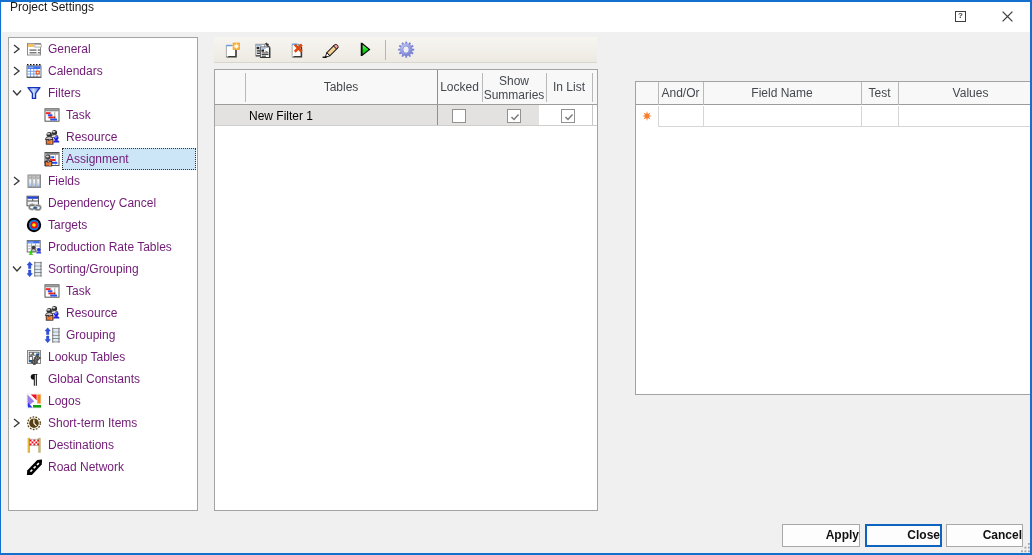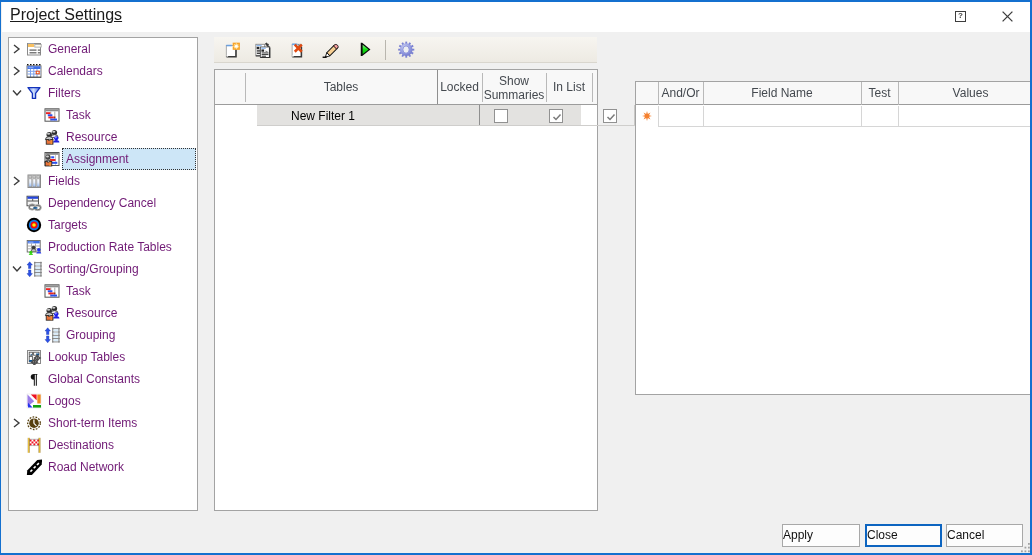--- a/index.html
+++ b/index.html
@@ -1,50 +1,50 @@
 <!DOCTYPE html>
 <html><head>
 <meta charset="utf-8">
 <style>
 * { margin:0; padding:0; box-sizing:border-box; }
 html,body { width:1032px; height:555px; }
 body { font-family:"Liberation Sans",sans-serif; background:#f0f0f0; position:relative; overflow:hidden; }
 #frame { position:absolute; left:0; top:0; width:1032px; height:555px; border:2px solid #1470cf; border-left-width:1px; pointer-events:none; z-index:50; }
 #titlebar { position:absolute; left:2px; top:2px; width:1028px; height:30px; background:#ffffff; }
-#title { position:absolute; left:10px; top:6px; font-size:16px; color:#1a1a1a;text-decoration:underline; }
+#title { position:absolute; left:10px; top:0; font-size:12px; color:#1a1a1a; }
 .abs { position:absolute; }
 
 #tree { position:absolute; left:8px; top:37px; width:190px; height:474px; background:#fff; border:1px solid #a3a3a3; }
 .trow { position:absolute; left:0; width:188px; height:22px; }
 .tlabel { position:absolute; top:4px; font-size:12px; color:#701a75; white-space:nowrap; }
 .ticon { position:absolute; top:3px; width:16px; height:16px; }
 .chev { position:absolute; left:3px; top:6px; width:10px; height:10px; }
 .sel { position:absolute; left:53px; top:0px; width:134px; height:22px; background:#cde6f7; outline:1px dotted #333; outline-offset:-1px; }
 
 #toolbar { position:absolute; left:214px; top:37px; width:383px; height:26px; background:linear-gradient(#f7f5f0,#edeae3); border-bottom:1px solid #d9d6ce; }
 .tbicon { position:absolute; top:4px; width:17px; height:17px; }
 #tbsep { position:absolute; left:171px; top:3px; width:1px; height:20px; background:#b9b6ae; }
 
 #mtable { position:absolute; left:214px; top:69px; width:384px; height:442px; background:#fff; border:1px solid #a3a3a3; }
 #mhead { position:absolute; left:0; top:0; width:382px; height:35px; background:#f8f8f8; border-bottom:1px solid #9c9c9c; }
 .hline { position:absolute; top:3px; height:29px; width:1px; background:#b9b9b9; }
 .htext { position:absolute; font-size:12px; color:#44494f; text-align:center; }
-#mrow { position:absolute; left:0; top:35px; width:324px; height:20px; background:#e3e2e0;margin-left:42px; }
+#mrow { position:absolute; left:0; top:35px; width:324px; height:20px; background:#e3e2e0; }
 .rline { position:absolute; top:0; height:20px; width:1px; background:#c4c3c1; }
 .cb { position:absolute; top:4px; width:14px; height:14px; background:#fff; border:1px solid #919191; }
 .cb svg { position:absolute; left:1px; top:1px; }
 
 #rtable { position:absolute; left:615px; top:81px; width:409px; height:314px; background:#fff; border:1px solid #a3a3a3;margin-left:20px; }
 #rhead { position:absolute; left:0; top:0; width:407px; height:23px; background:#f8f8f8; border-bottom:1px solid #9c9c9c; }
 .rhline { position:absolute; top:0px; height:23px; width:1px; background:#b9b9b9; }
 .rhtext { position:absolute; top:4px; font-size:12px; color:#44494f; text-align:center; }
 #rrow { position:absolute; left:0; top:24px; width:407px; height:20px; background:#fff; }
 .rrline { position:absolute; top:0; height:20px; width:1px; background:#d6d6d6; }
 
-.btn { position:absolute; top:524px; height:23px; background:#fdfdfd; border:1px solid #a8a8a8; font-size:12px; color:#111; text-align:left; line-height:20px; }
+.btn { position:absolute; top:524px; height:23px; background:#fdfdfd; border:1px solid #a8a8a8; font-size:12px; color:#111; text-align:right; line-height:20px;font-weight:bold; }
 #btnClose { border:2px solid #0c64c0; line-height:18px; }
 #helpbox { position:absolute; left:955px; top:11px; width:11px; height:11px; border:1.5px solid #3d3d3d; font-size:8px; font-weight:bold; color:#3d3d3d; text-align:center; line-height:8px; }
 </style>
 </head>
 <body>
 
 <svg width="0" height="0" style="position:absolute">
 <defs>
 <g id="chevR">
         <path d="M2,1 L7,5 L2,9" stroke="#3c3c3c" stroke-width="1.4" fill="none"></path>

